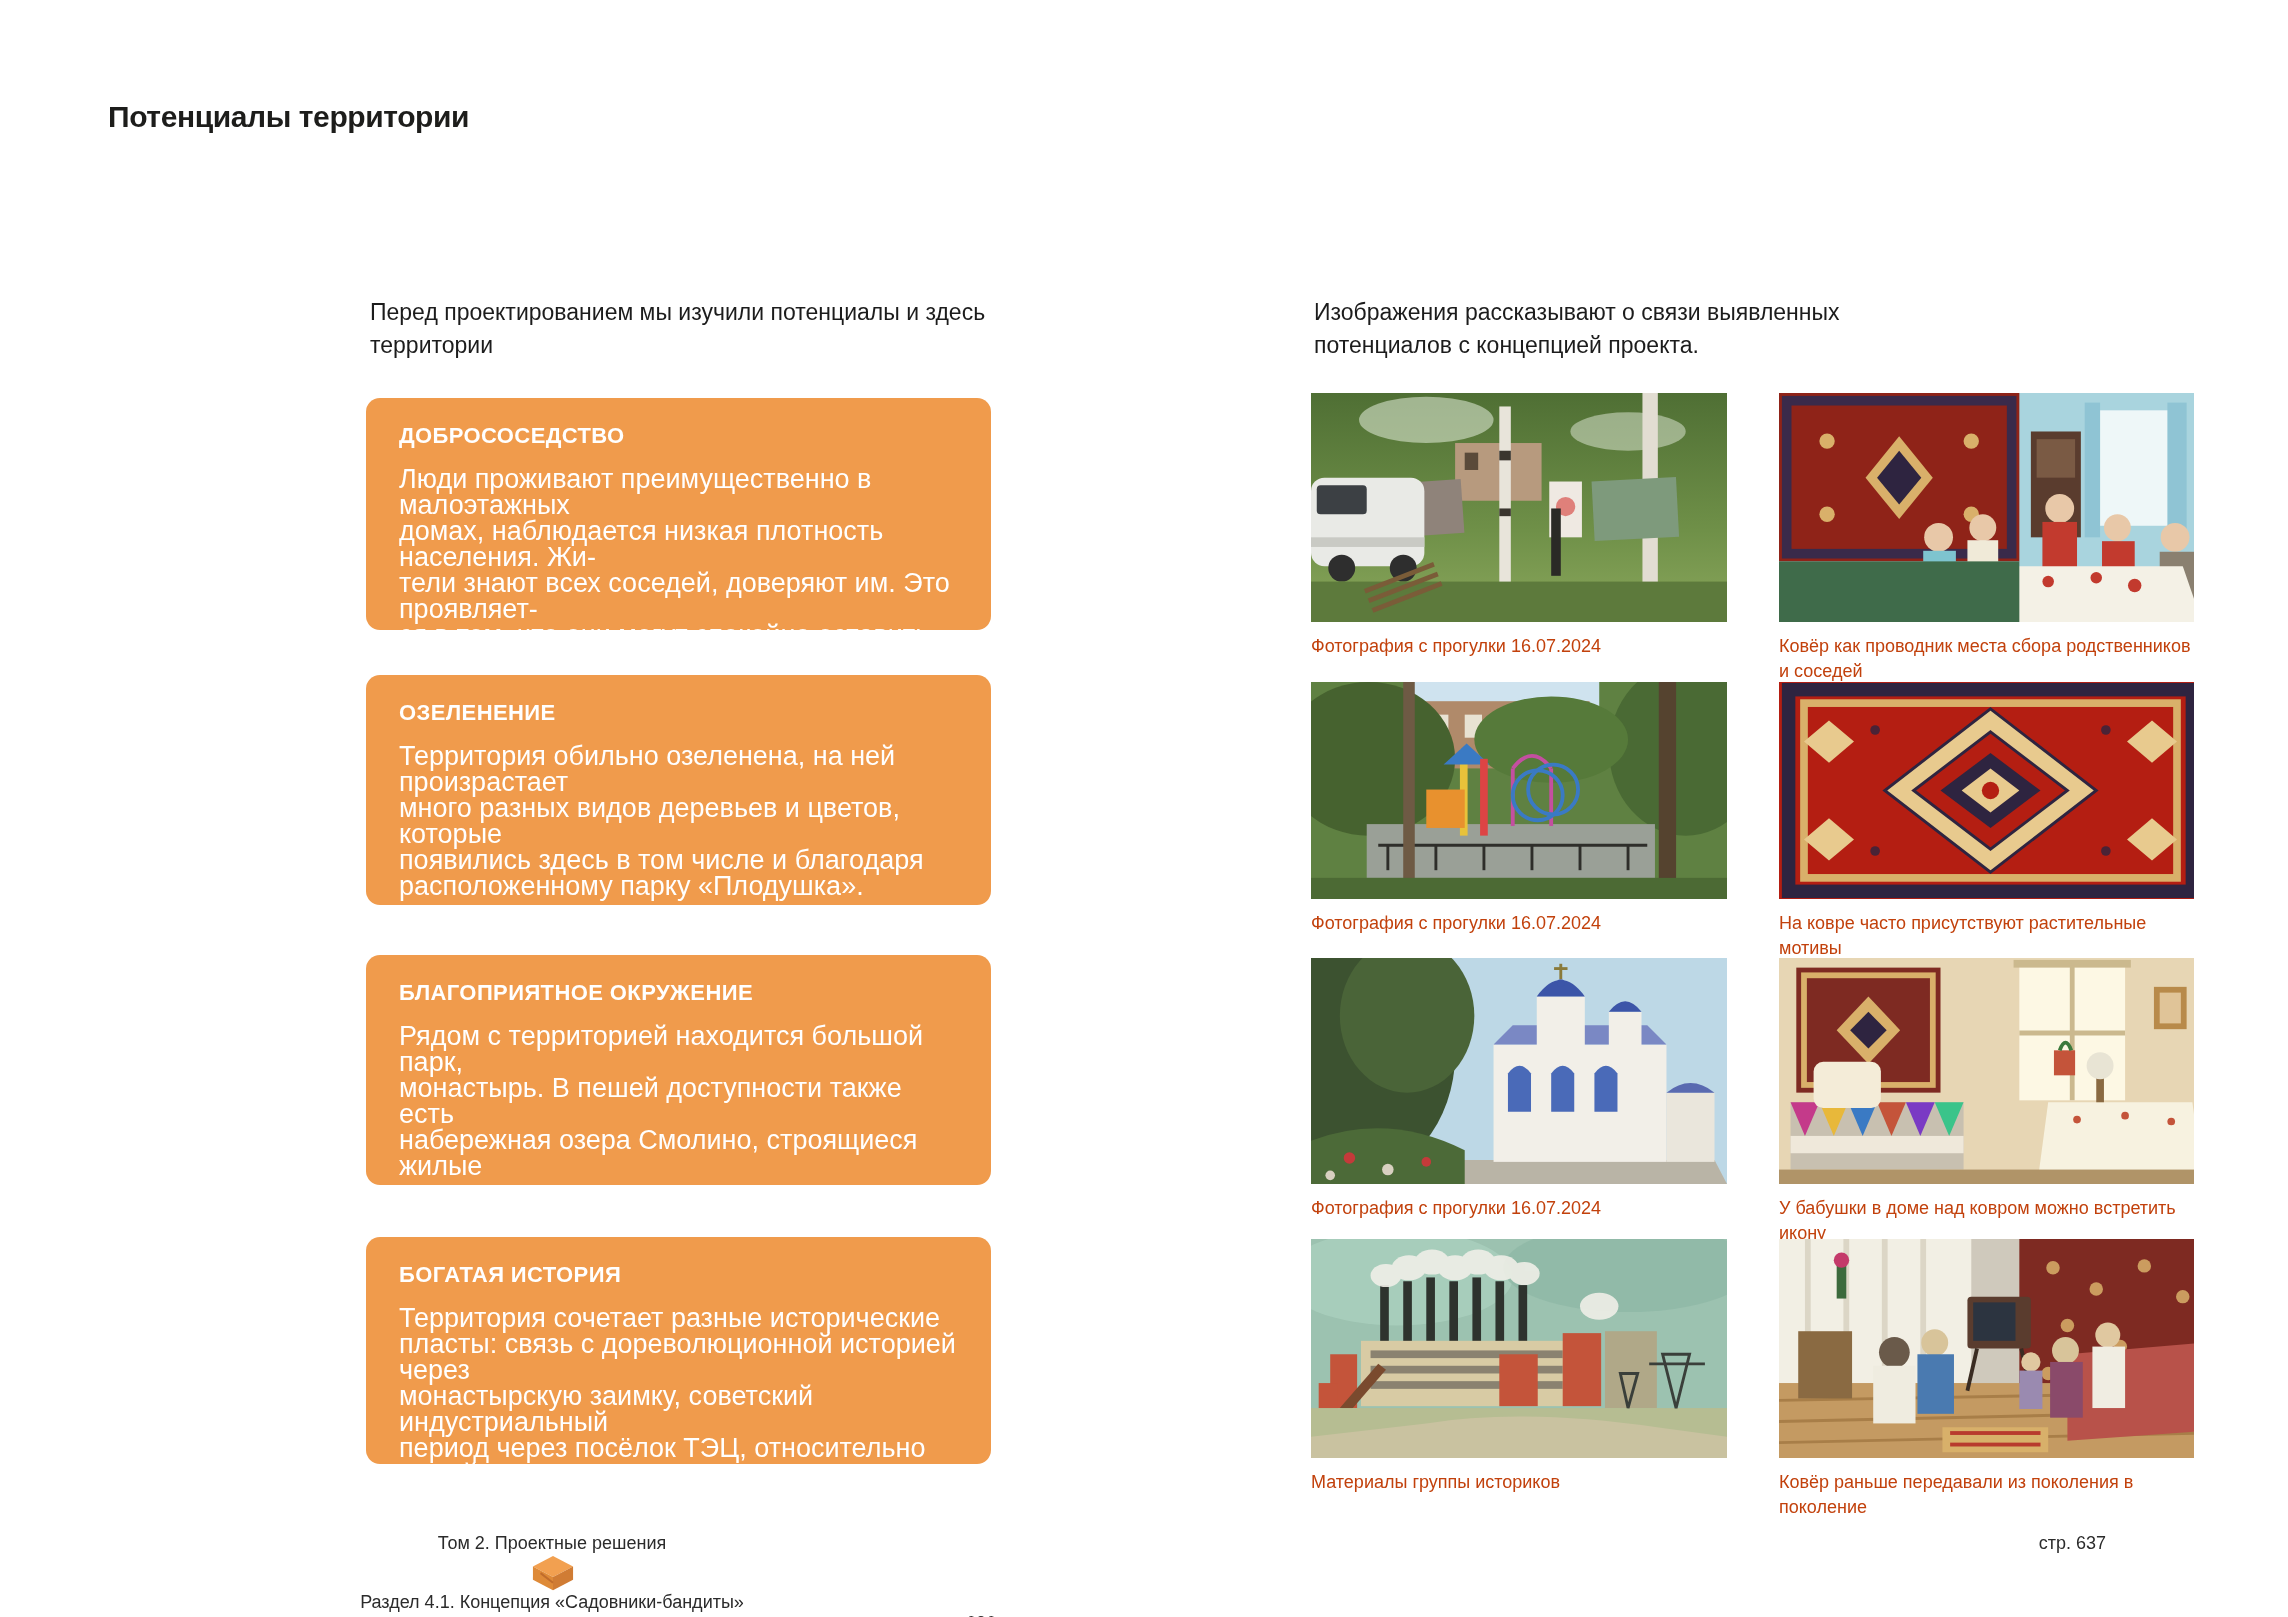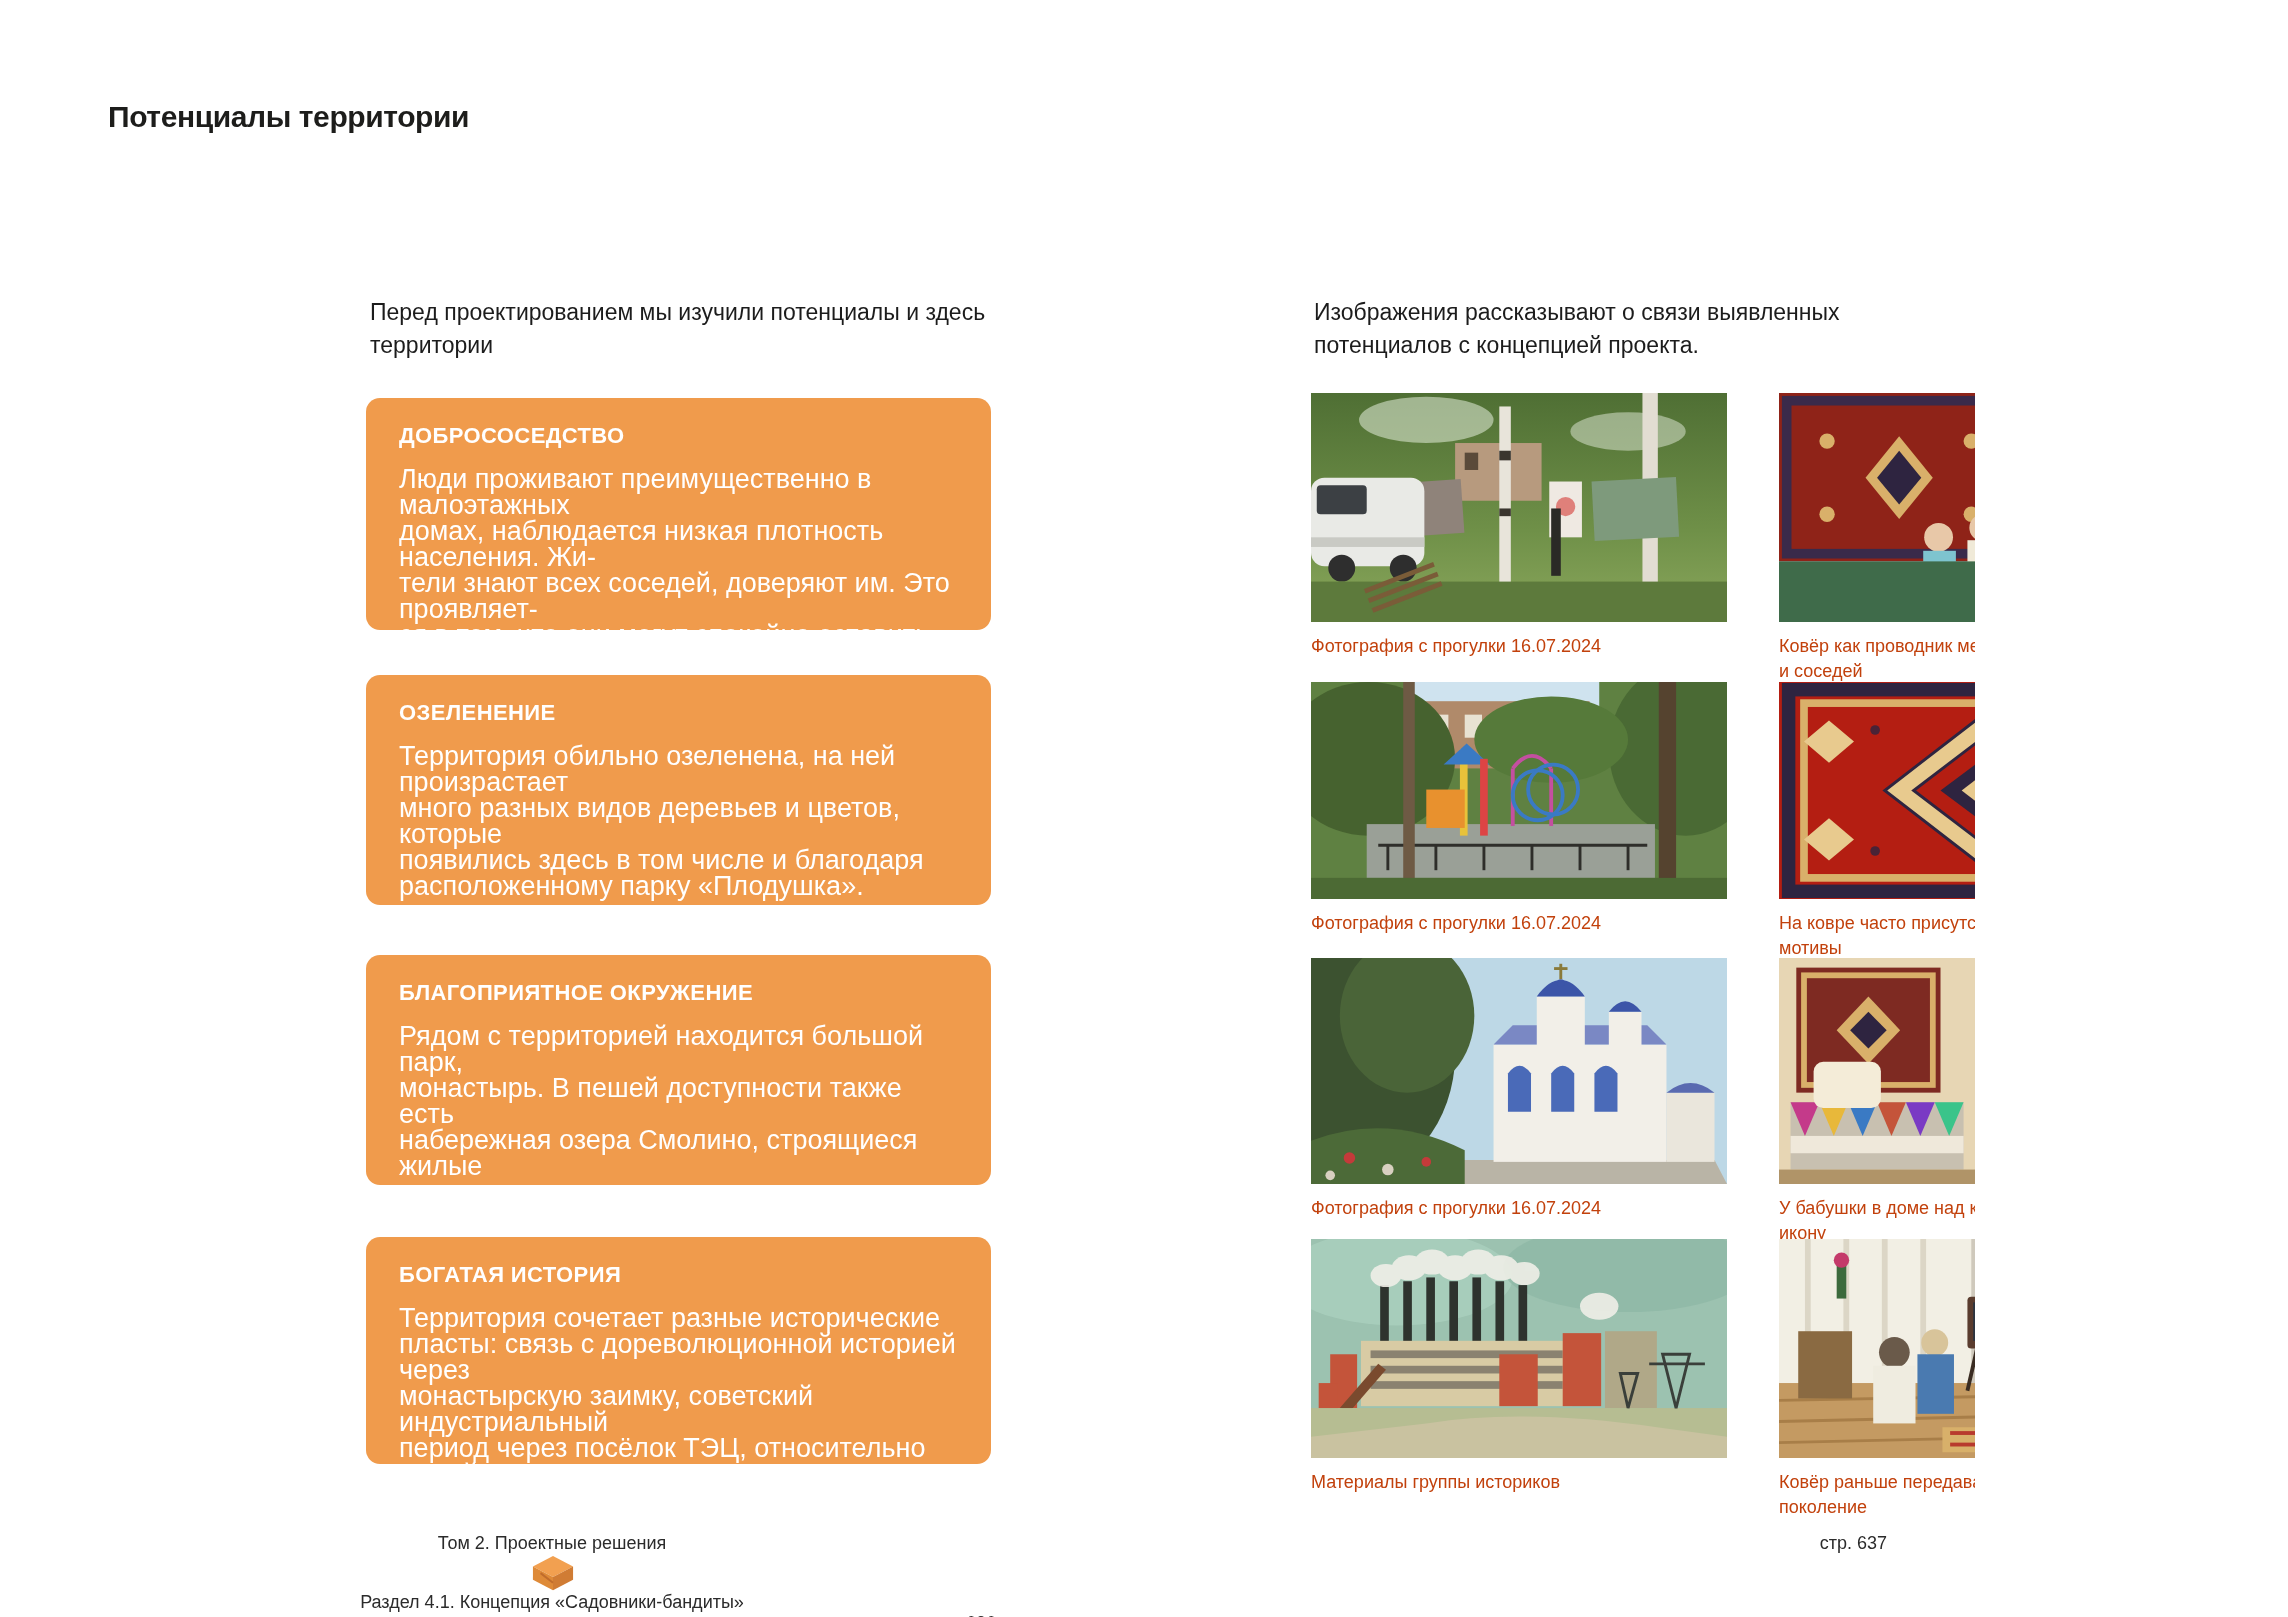--- a/index.html
+++ b/index.html
@@ -1,16 +1,16 @@
 <!DOCTYPE html>
 <html><head>
 <meta charset="utf-8">
 <style>
   html,body{margin:0;padding:0;background:#ffffff;}
-  .page{position:relative;width:1975px;height:1618px;background:#ffffff;overflow:hidden;
+  .page{position:relative;width:2194px;height:1618px;background:#ffffff;overflow:hidden;
         font-family:"Liberation Sans","DejaVu Sans",sans-serif;color:#1d1d1b;}
   .page-title{position:absolute;left:108px;top:100px;font-size:30px;font-weight:800;
               letter-spacing:-0.4px;color:#1d1d1b;}
   .intro{position:absolute;font-size:23px;line-height:33px;color:#1c1c1c;white-space:pre-line;}
   .intro-left{left:370px;top:296px;width:634px;}
   .intro-right{left:1314px;top:296px;width:596px;}
   .card{position:absolute;left:366px;width:625px;border-radius:14px;background:#F09B4C;
         color:#ffffff;padding:25px 33px;box-sizing:border-box;overflow:hidden;}
   .card h3{margin:0 0 17.3px 0;font-size:22px;font-weight:800;letter-spacing:0.4px;}
   .card p{margin:0;font-size:27px;line-height:26px;white-space:pre-line;font-weight:500;}

